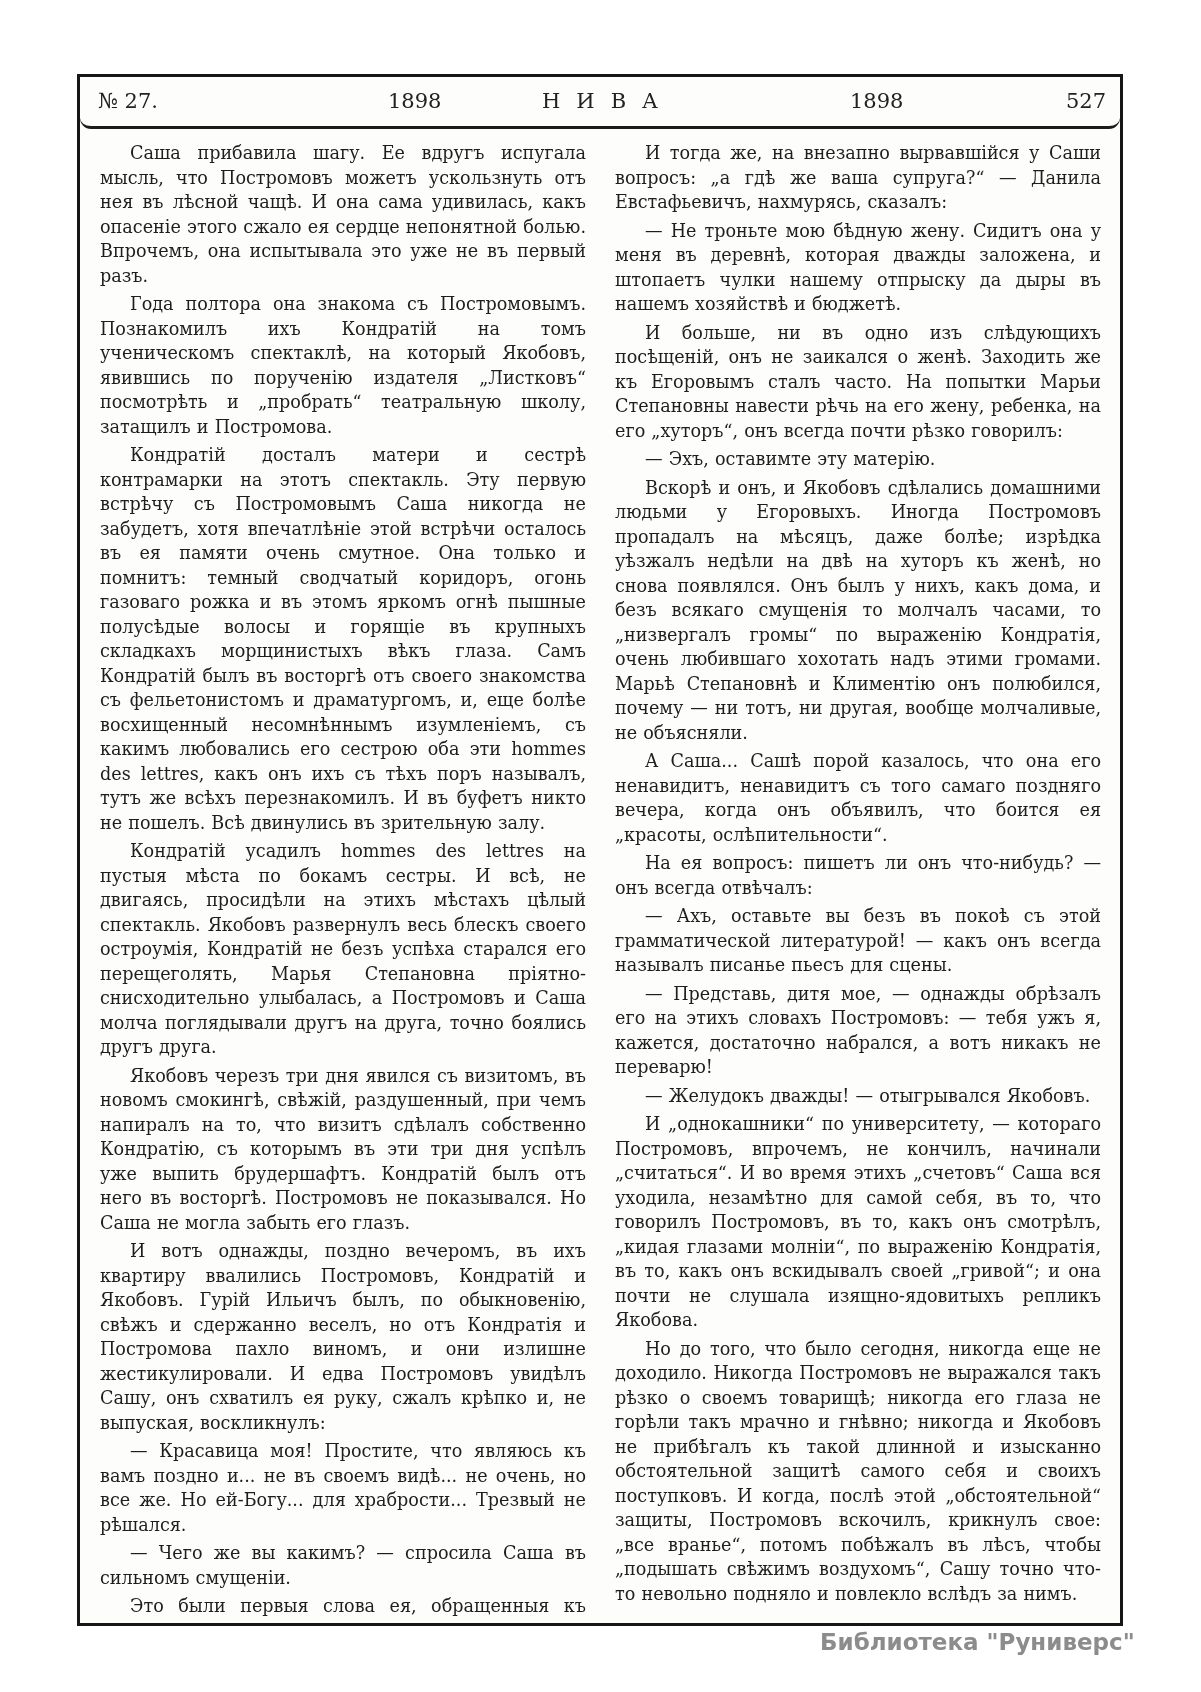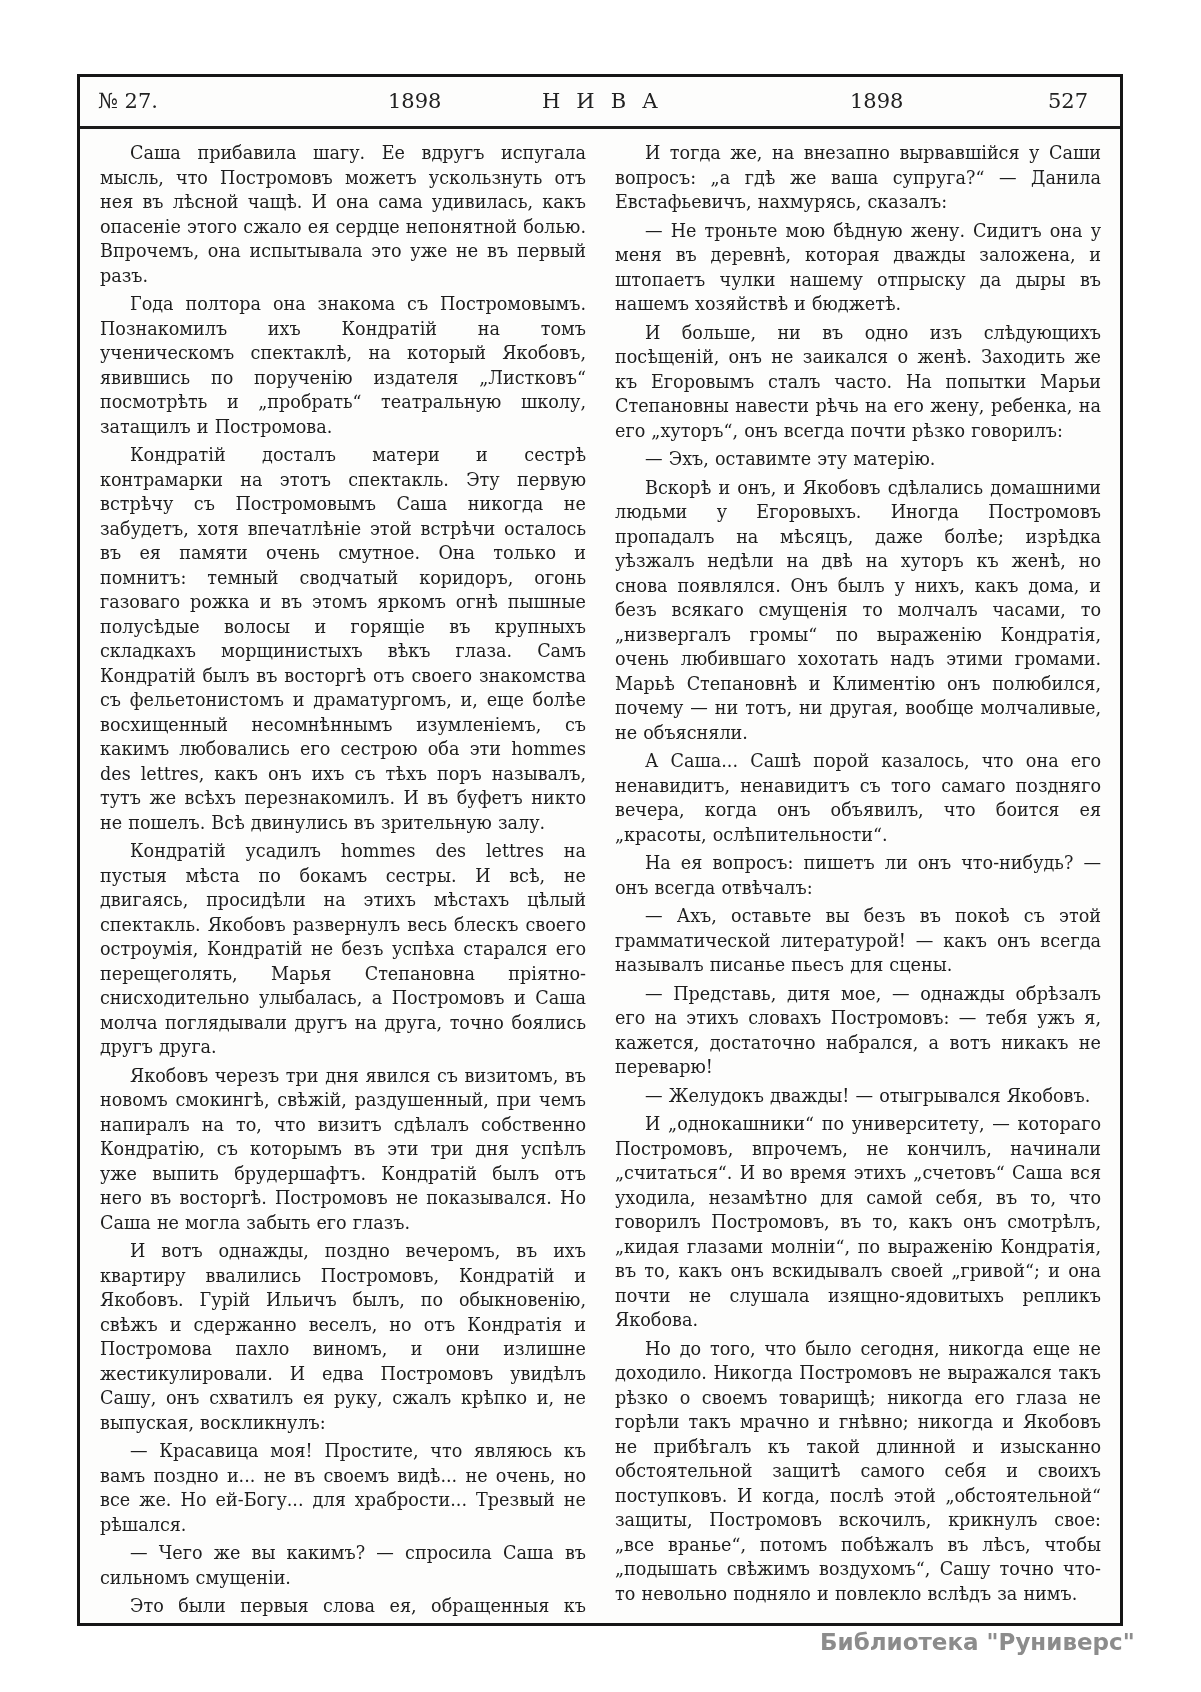--- a/index.html
+++ b/index.html
@@ -24,27 +24,28 @@
     border: 3px solid #161616;
     background: #fdfdfc;
     overflow: hidden;
   }
   .header {
     position: relative;
     height: 49px;
     border-bottom: 3px solid #1b1b1b;
     font-size: 21px;
     color: #222222;
+    border-radius: 11px;
   }
   .header span { position: absolute; top: 12px; white-space: nowrap; }
   .h-issue  { left: 18px; }
   .h-year-l { left: 308px; }
   .h-title  { left: 50%; transform: translateX(-50%); letter-spacing: 16px; margin-left: 8px; }
   .h-year-r { left: 770px; }
-  .h-page   { right: 32px; }
+  .h-page   { right: 14px; }
   .cols {
     display: flex;
     gap: 21px;
     padding: 8px 15px 0 16px;
   }
   .col {
     flex: 1;
     font-size: 17.6px;
     line-height: 24.5px;
     text-align: justify;

